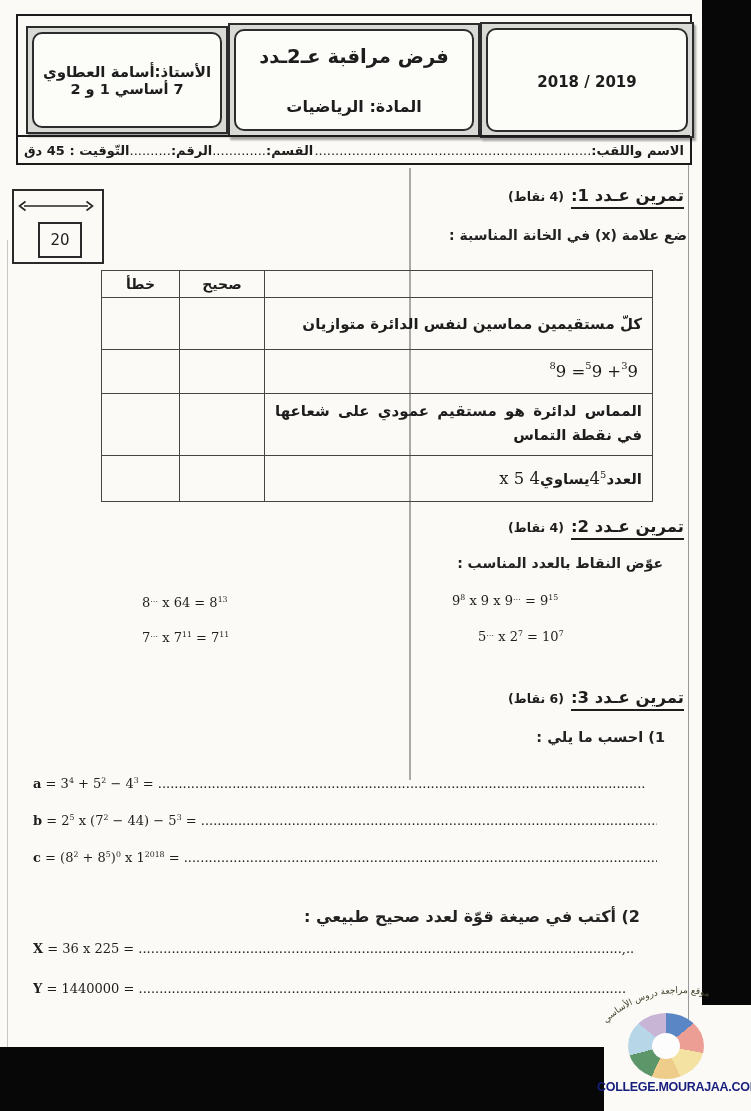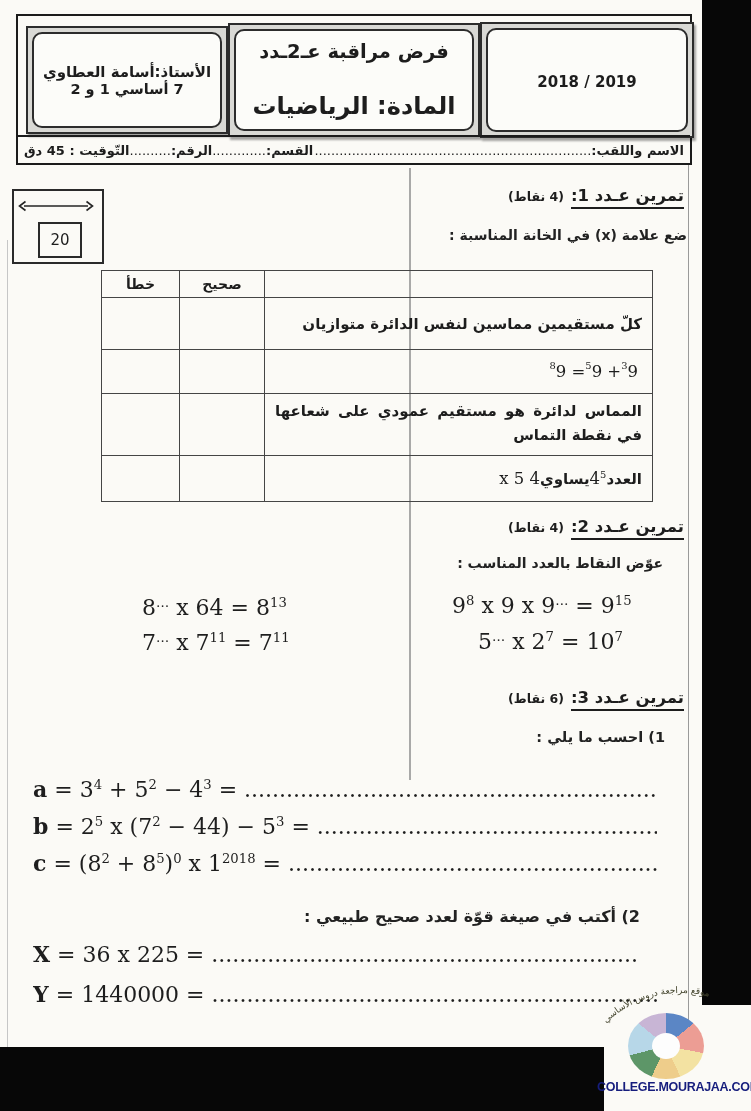--- a/index.html
+++ b/index.html
@@ -1,38 +1,38 @@
 <!DOCTYPE html>
 <html><head>
 <meta charset="utf-8">
 <style>
   html,body{margin:0;padding:0;}
   body{width:751px;height:1111px;position:relative;background:#fbfaf6;overflow:hidden;
        font-family:"DejaVu Sans",sans-serif;}
   .abs{position:absolute;}
   .band{background:#070707;}
   .arab{font-family:"DejaVu Sans",sans-serif;font-weight:bold;color:#1d1d1d;direction:rtl;}
-  .math{font-family:"DejaVu Serif","DejaVu Sans",serif;color:#1e1e1e;font-size:22px;
+  .math{font-family:"DejaVu Serif","DejaVu Sans",serif;color:#1e1e1e;font-size:13px;
         white-space:nowrap;overflow:hidden;}
   sup{font-size:60%;line-height:0;vertical-align:baseline;position:relative;top:-0.6em;}
 
   
   .header-frame{left:16px;top:14px;width:672px;height:147px;border:2px solid #1b1b1b;background:#fbfaf6;}
   .fancy{position:absolute;border:2px solid #2c2c2c;background:#d9d9d5;padding:4px;
          box-shadow:2px 3px 2px rgba(0,0,0,.35);}
   .fancy-inner{width:100%;height:100%;background:#fcfcf9;border:2px solid #2c2c2c;border-radius:10px;
          display:flex;flex-direction:column;align-items:center;justify-content:center;
          text-align:center;box-sizing:border-box;}
   .box-teacher{left:8px;top:10px;width:190px;height:96px;}
   .box-exam{left:210px;top:7px;width:240px;height:102px;}
   .box-school{left:462px;top:6px;width:202px;height:104px;}
   .box-teacher .l1{font-size:15px;}
   .box-teacher .l2{font-size:14.5px;}
   .box-exam .l1{font-size:19.5px;margin-bottom:29px;}
-  .box-exam .l2{font-size:24px;}
+  .box-exam .l2{font-size:16px;}
   .box-school .l1,.box-school .l2{font-size:14.5px;line-height:1.5;}
   .box-school .yr{font-size:15px;margin-top:4px;text-align:center;}
   .info-strip{position:absolute;left:0;right:0;bottom:0;height:26px;border-top:2px solid #1b1b1b;
         display:flex;direction:rtl;align-items:center;padding:0 6px;font-size:13px;}
   .info-strip .dfill{flex:1;overflow:hidden;white-space:nowrap;font-weight:normal;}
   .info-strip .dfix{overflow:hidden;white-space:nowrap;font-weight:normal;}
 
   
   .score-box{left:12px;top:189px;width:88px;height:71px;border:2px solid #2a2a2a;}
   .score-20{position:absolute;left:24px;top:31px;width:44px;height:36px;border:2px solid #2a2a2a;

